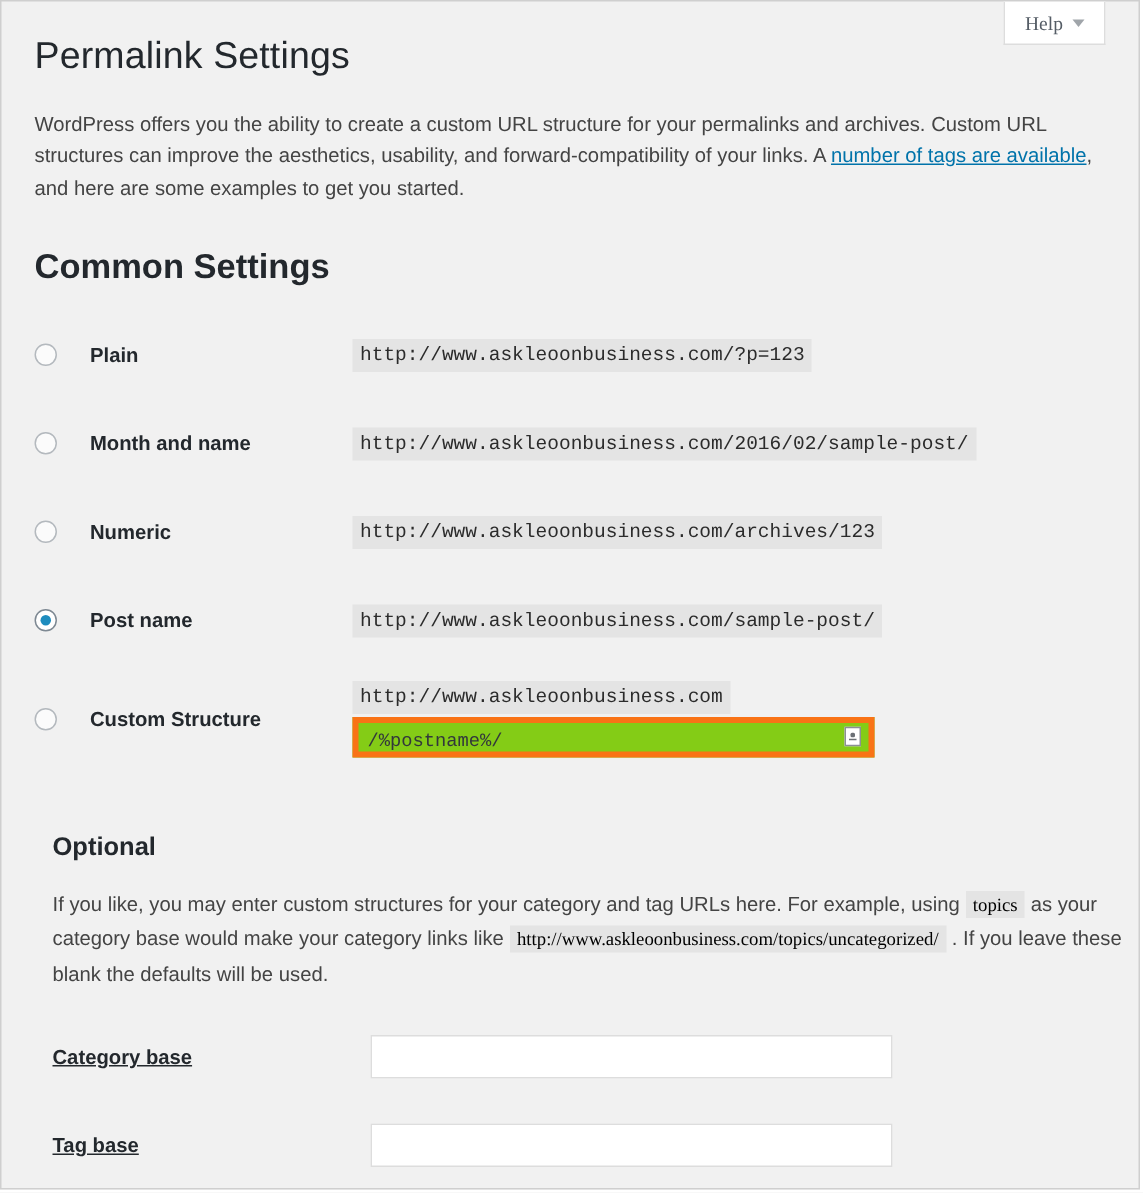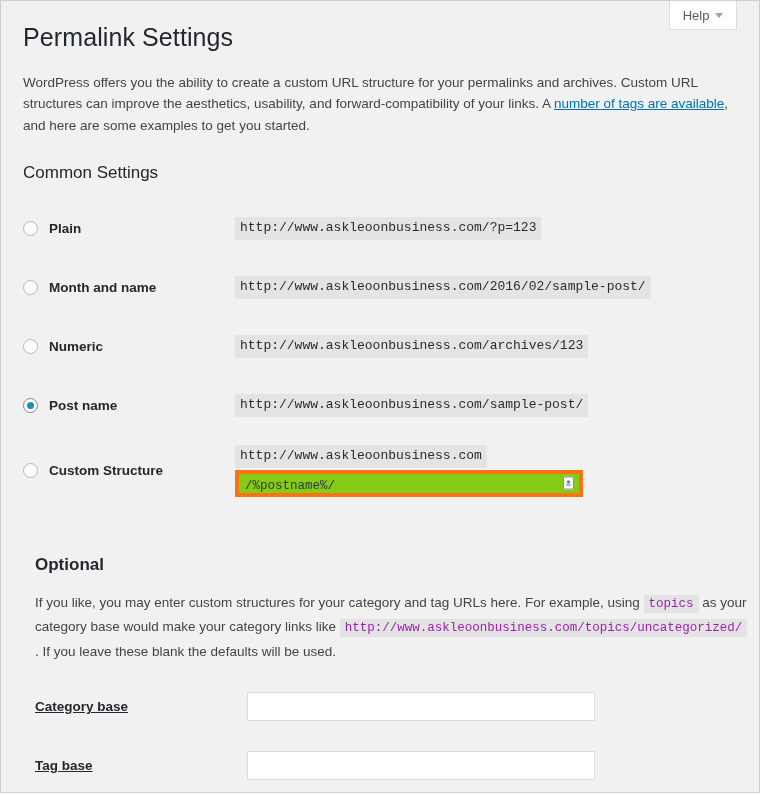--- a/index.html
+++ b/index.html
@@ -37,20 +37,21 @@
     display: flex;
     align-items: center;
     justify-content: center;
     gap: 6px;
     cursor: pointer;
   }
   .help-button .help-label {
     font-size: 13px;
     color: #555d66;
     line-height: 1;
+    font-family: Liberation Serif, serif;
   }
   .caret-down {
     width: 0;
     height: 0;
     border-left: 4px solid transparent;
     border-right: 4px solid transparent;
     border-top: 5px solid #a0a5aa;
     display: block;
   }
 
@@ -77,22 +78,22 @@
     color: #444444;
     line-height: 1.62;
     margin: 18px 0 0 0;
     max-width: 722px;
   }
   p.intro a {
     color: #0073aa;
     text-decoration: underline;
   }
   h2.section-heading {
-    font-size: 17px;
-    font-weight: normal;
+    font-size: 23px;
+    font-weight: bold;
     color: #23282d;
     margin: 24px 0 0 0;
     padding: 0;
     line-height: 1.4;
   }
 
   
   table.form-table {
     border-collapse: collapse;
     margin-top: 14px;
@@ -106,21 +107,21 @@
     vertical-align: middle;
     padding: 0;
   }
   td.opt-value {
     vertical-align: middle;
     padding: 0;
   }
   .radio-line {
     display: flex;
     align-items: flex-start;
-    gap: 11px;
+    gap: 22px;
   }
   .radio {
     width: 15px;
     height: 15px;
     border-radius: 50%;
     border: 1px solid #b4b9be;
     background: #fbfbfb;
     box-sizing: border-box;
     flex: 0 0 auto;
     position: relative;
@@ -222,23 +223,23 @@
     line-height: 1.4;
   }
   p.optional-text {
     font-size: 13.5px;
     color: #444444;
     line-height: 1.72;
     margin: 14px 0 0 0;
     max-width: 726px;
   }
   code.inline-chip {
-    font-family: Liberation Mono, monospace;
+    font-family: Liberation Serif, serif;
     font-size: 12.5px;
-    color: #a21caf;
+    color: #000000;
     background: #e4e4e4;
     padding: 2px 5px;
     white-space: nowrap;
   }
 
   table.bottom-table {
     border-collapse: collapse;
     width: 100%;
     margin-top: 14px;
   }

